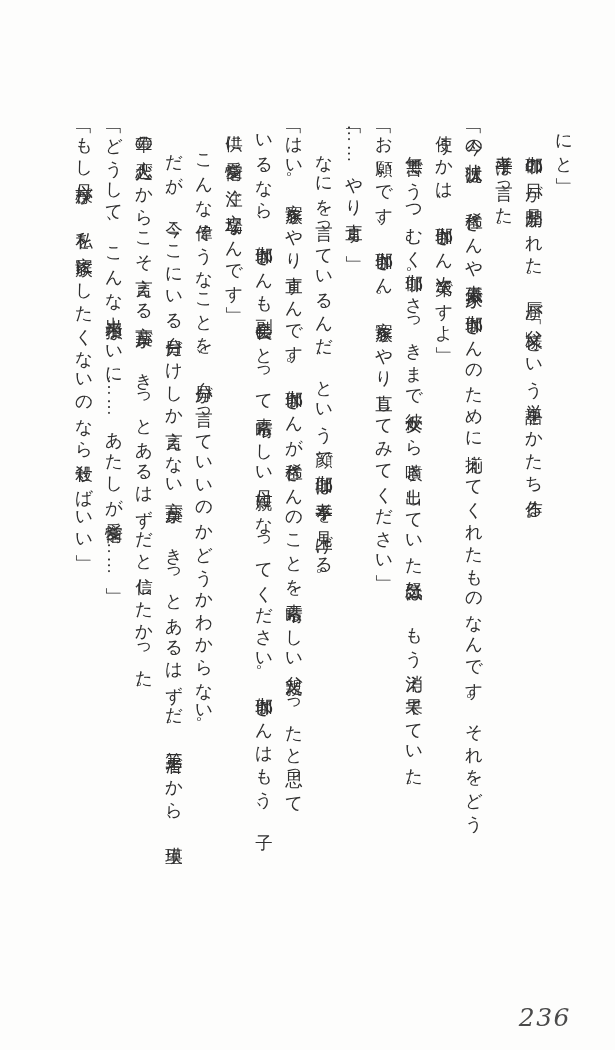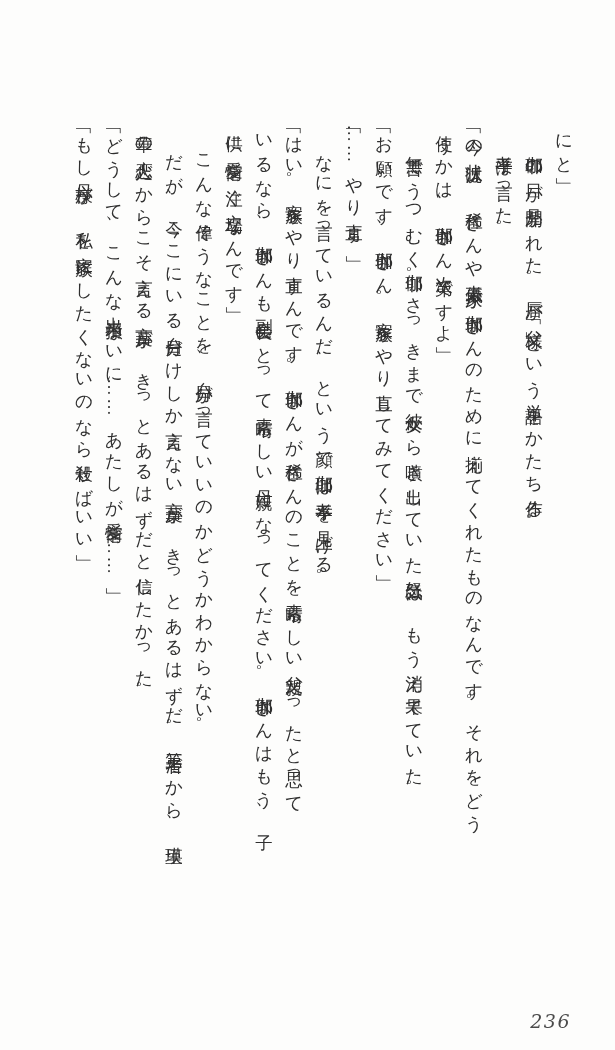--- a/index.html
+++ b/index.html
@@ -32,21 +32,21 @@
   }
   .vline {
     margin: 0;
     padding: 0;
   }
   .page-number {
     position: absolute;
     right: 44px;
     bottom: 18px;
     font-style: italic;
-    font-size: 19px;
+    font-size: 25px;
     letter-spacing: 1.5px;
     color: var(--pn, #4a4a4a);
     font-family: "DejaVu Serif", "Liberation Serif", serif;
   }
 </style>
 </head>
 <body style="--bg: #fdfdfc; --fg: #2f2f2f; --pn: #4a4a4a;">
 
 <div class="page">
   <div class="text-block">

